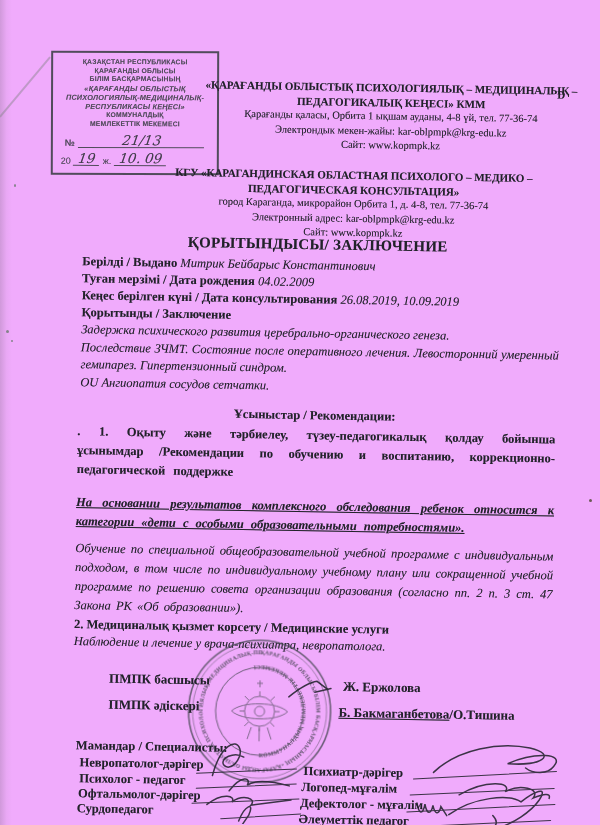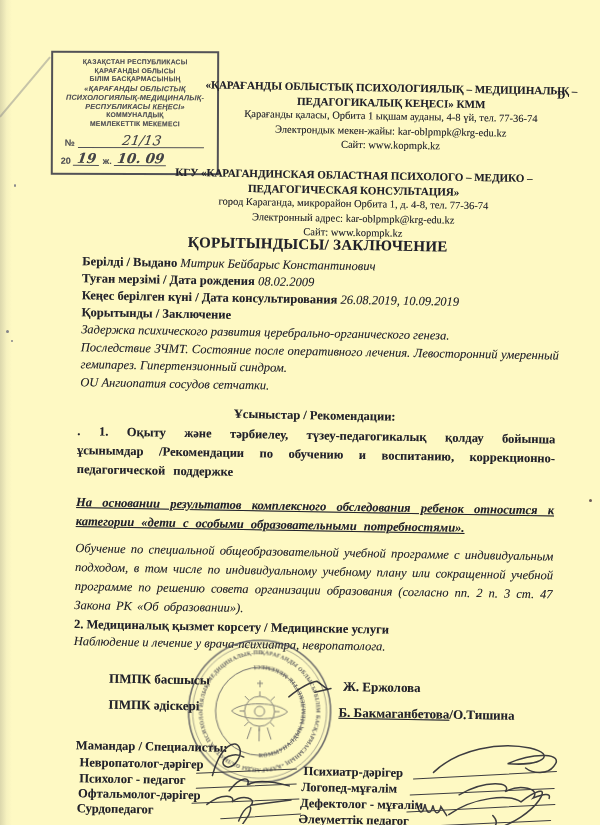--- a/index.html
+++ b/index.html
@@ -1,16 +1,16 @@
 <!DOCTYPE html>
 <html><head>
 <meta charset="utf-8">
 <style>
   html,body{margin:0;padding:0;background:#d8d8d4;}
-  .page{position:relative;width:600px;height:825px;background:#fef9c3;overflow:hidden;
+  .page{position:relative;width:600px;height:825px;background:#f0abfc;overflow:hidden;
         font-family:"Liberation Serif",serif;color:#22222a;}
   .edge-shade{position:absolute;left:0;top:0;width:12px;height:100%;
         background:linear-gradient(to right,rgba(80,80,82,.20),rgba(120,120,122,.06) 55%,rgba(0,0,0,0));}
   .crease{position:absolute;left:-14px;top:86px;width:78px;height:2px;background:rgba(130,130,135,.45);
         transform:rotate(-50deg);}
   .speck{position:absolute;background:#84848a;border-radius:50%;}
   .sp1{left:6px;top:330px;width:3px;height:3px;}
   .sp2{left:11px;top:340px;width:2px;height:2px;}
   .sp3{left:14px;top:184px;width:2px;height:3px;}
   .sp4{left:589px;top:499px;width:3px;height:3px;background:#6c5a56;}
@@ -24,21 +24,21 @@
   .corner-stamp{position:absolute;left:46px;top:54px;width:152px;border:2px solid #44444e;
         padding:5px 6px 7px;color:#44444e;text-align:center;transform:rotate(-0.8deg);
         font-family:"Liberation Sans",sans-serif;opacity:.92;}
   .cs-line{font-size:6.8px;font-weight:bold;line-height:8.6px;letter-spacing:.2px;}
   .cs-line.fancy{font-size:7.3px;font-style:italic;line-height:9.2px;}
   .cs-num-row{display:flex;align-items:flex-end;gap:4px;margin-top:5px;padding:0 6px;}
   .cs-no{font-size:9px;font-weight:bold;}
   .cs-hw{font-family:"DejaVu Serif",serif;font-style:italic;font-size:13.5px;color:#35353d;
         border-bottom:1.2px solid #44444e;flex:1;text-align:center;line-height:13px;
         transform:skewX(-8deg);}
-  .cs-date-row{display:flex;align-items:flex-end;gap:3px;margin-top:4px;padding:0 2px;font-size:9px;font-weight:bold;}
+  .cs-date-row{display:flex;align-items:flex-end;gap:3px;margin-top:4px;padding:0 2px;font-size:9px;font-weight:normal;}
   .cs-date-row .cs-hw{flex:none;min-width:26px;}
 
   .corner-d{position:absolute;left:552px;top:84px;font-size:11px;font-weight:bold;}
 
   .hdr{position:absolute;text-align:center;}
   .hdr-kk{left:196px;top:79px;width:380px;}
   .hdr-ru{left:120px;top:167px;width:460px;}
   .hdr-name{font-size:11px;font-weight:bold;line-height:14.5px;}
   .hdr-sub{font-size:10.5px;line-height:14.5px;}
 
@@ -137,21 +137,21 @@
 
     <div class="doc-title">ҚОРЫТЫНДЫСЫ/ ЗАКЛЮЧЕНИЕ</div>
 
     <div class="info">
       <div>
         <span class="lbl">Берілді / Выдано</span>
         <span class="val">Митрик Бейбарыс Константинович</span>
       </div>
       <div>
         <span class="lbl">Туған мерзімі / Дата рождения</span>
-        <span class="val">08.02.2009</span>
+        <span class="val">04.02.2009</span>
       </div>
       <div>
         <span class="lbl">Кеңес берілген күні / Дата консультирования</span>
         <span class="val">26.08.2019, 10.09.2019</span>
       </div>
       <div>
         <span class="lbl">Қорытынды / Заключение</span>
       </div>
     </div>
 

